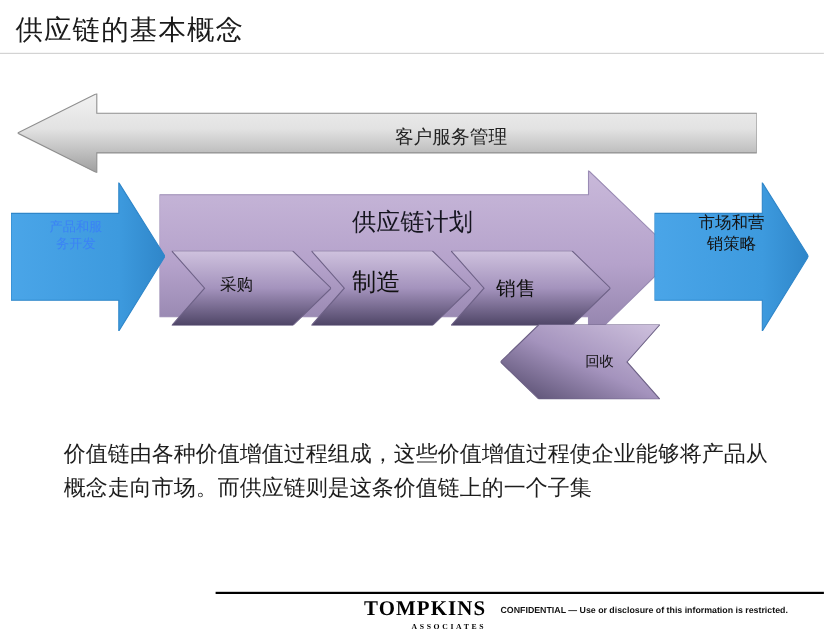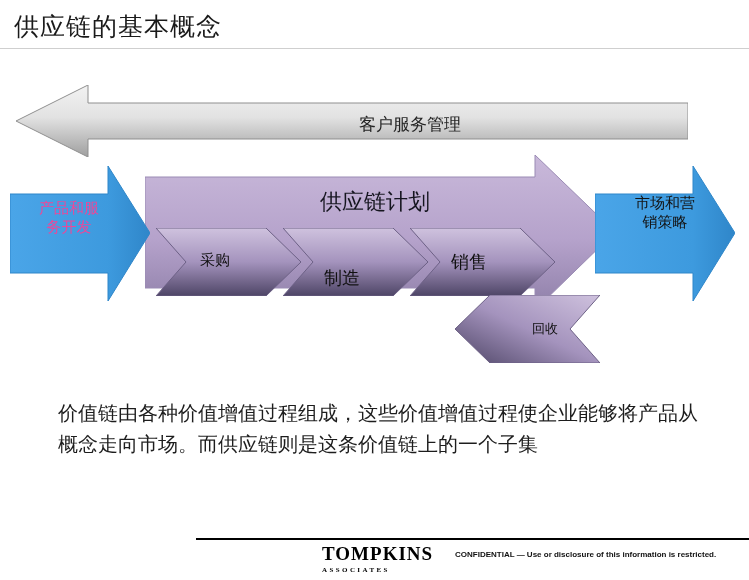--- a/index.html
+++ b/index.html
@@ -78,22 +78,22 @@
     left: 10px;
     top: 111px;
     width: 140px;
     height: 135px;
     z-index: 4;
   }
   #left-label {
     left: 14px;
     top: 144px;
     width: 110px;
-    font-size: 15px;
-    color: #ec4899;
+    font-size: 12px;
+    color: #3b82f6;
   }
 
   
   #right-arrow {
     position: absolute;
     left: 595px;
     top: 111px;
     width: 140px;
     height: 135px;
     z-index: 4;
@@ -127,21 +127,21 @@
   .chevron {
     position: absolute;
     z-index: 5;
   }
   #proc1 { left: 156px; top: 173px; width: 145px; height: 68px; }
   #proc2 { left: 283px; top: 173px; width: 145px; height: 68px; }
   #proc3 { left: 410px; top: 173px; width: 145px; height: 68px; }
   #proc4 { left: 455px; top: 240px; width: 145px; height: 68px; }
 
   #proc1-label { left: 160px; top: 196px; width: 110px; font-size: 15px; }
-  #proc2-label { left: 287px; top: 212px; width: 110px; font-size: 18px; }
+  #proc2-label { left: 287px; top: 188px; width: 110px; font-size: 22px; }
   #proc3-label { left: 414px; top: 196px; width: 110px; font-size: 18px; }
   #proc4-label { left: 490px; top: 266px; width: 110px; font-size: 13px; }
 
   
   #body-text {
     position: absolute;
     left: 58px;
     top: 398px;
     width: 640px;
     font-family: "Liberation Serif", serif;
@@ -156,21 +156,21 @@
     left: 196px;
     top: 538px;
     width: 553px;
     height: 2px;
     background: #000;
   }
   #logo {
     position: absolute;
     left: 322px;
     top: 543px;
-    text-align: left;
+    text-align: right;
     width: 120px;
   }
   #logo-main {
     font-size: 19px;
     font-weight: bold;
     letter-spacing: 1px;
     color: #000;
     font-family: "Liberation Serif", serif;
   }
   #logo-sub {

